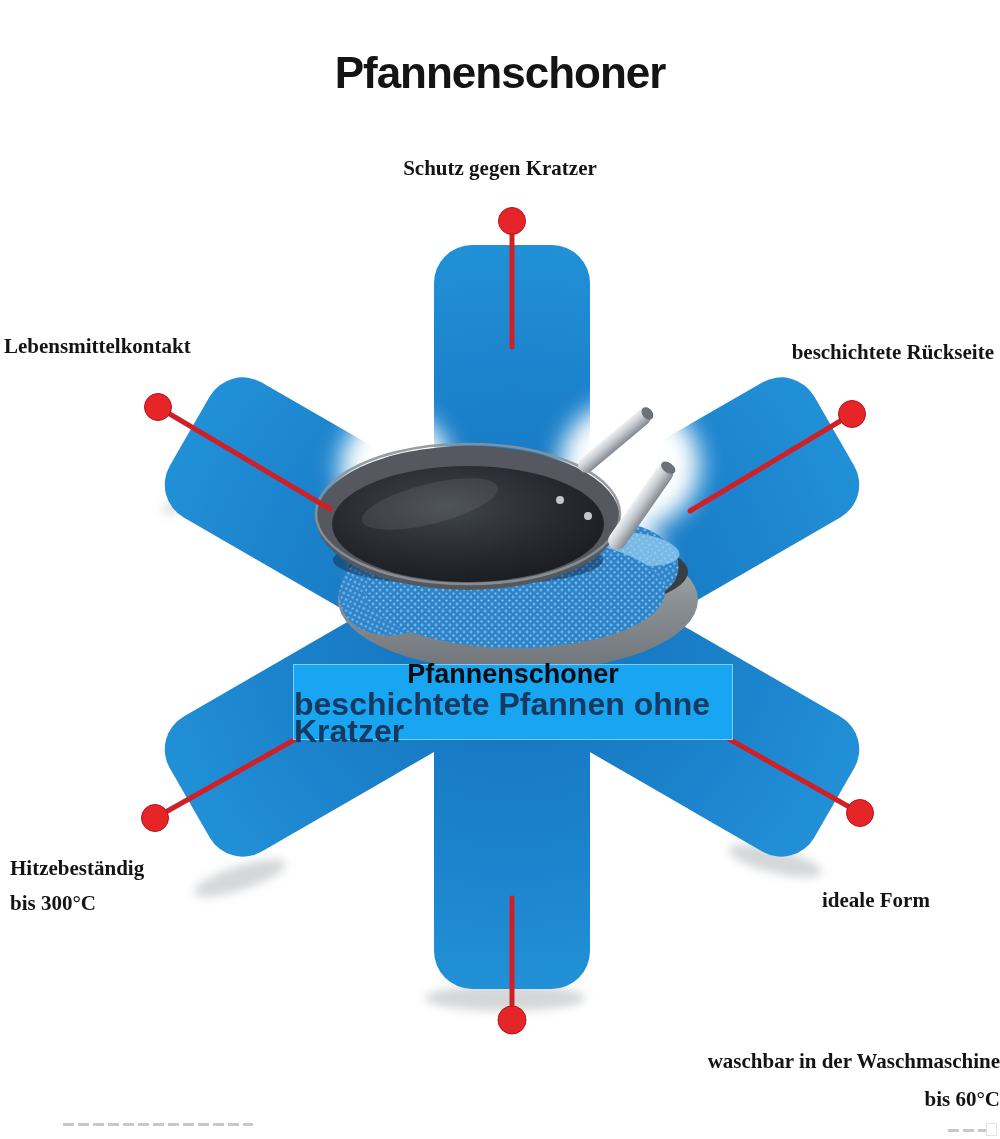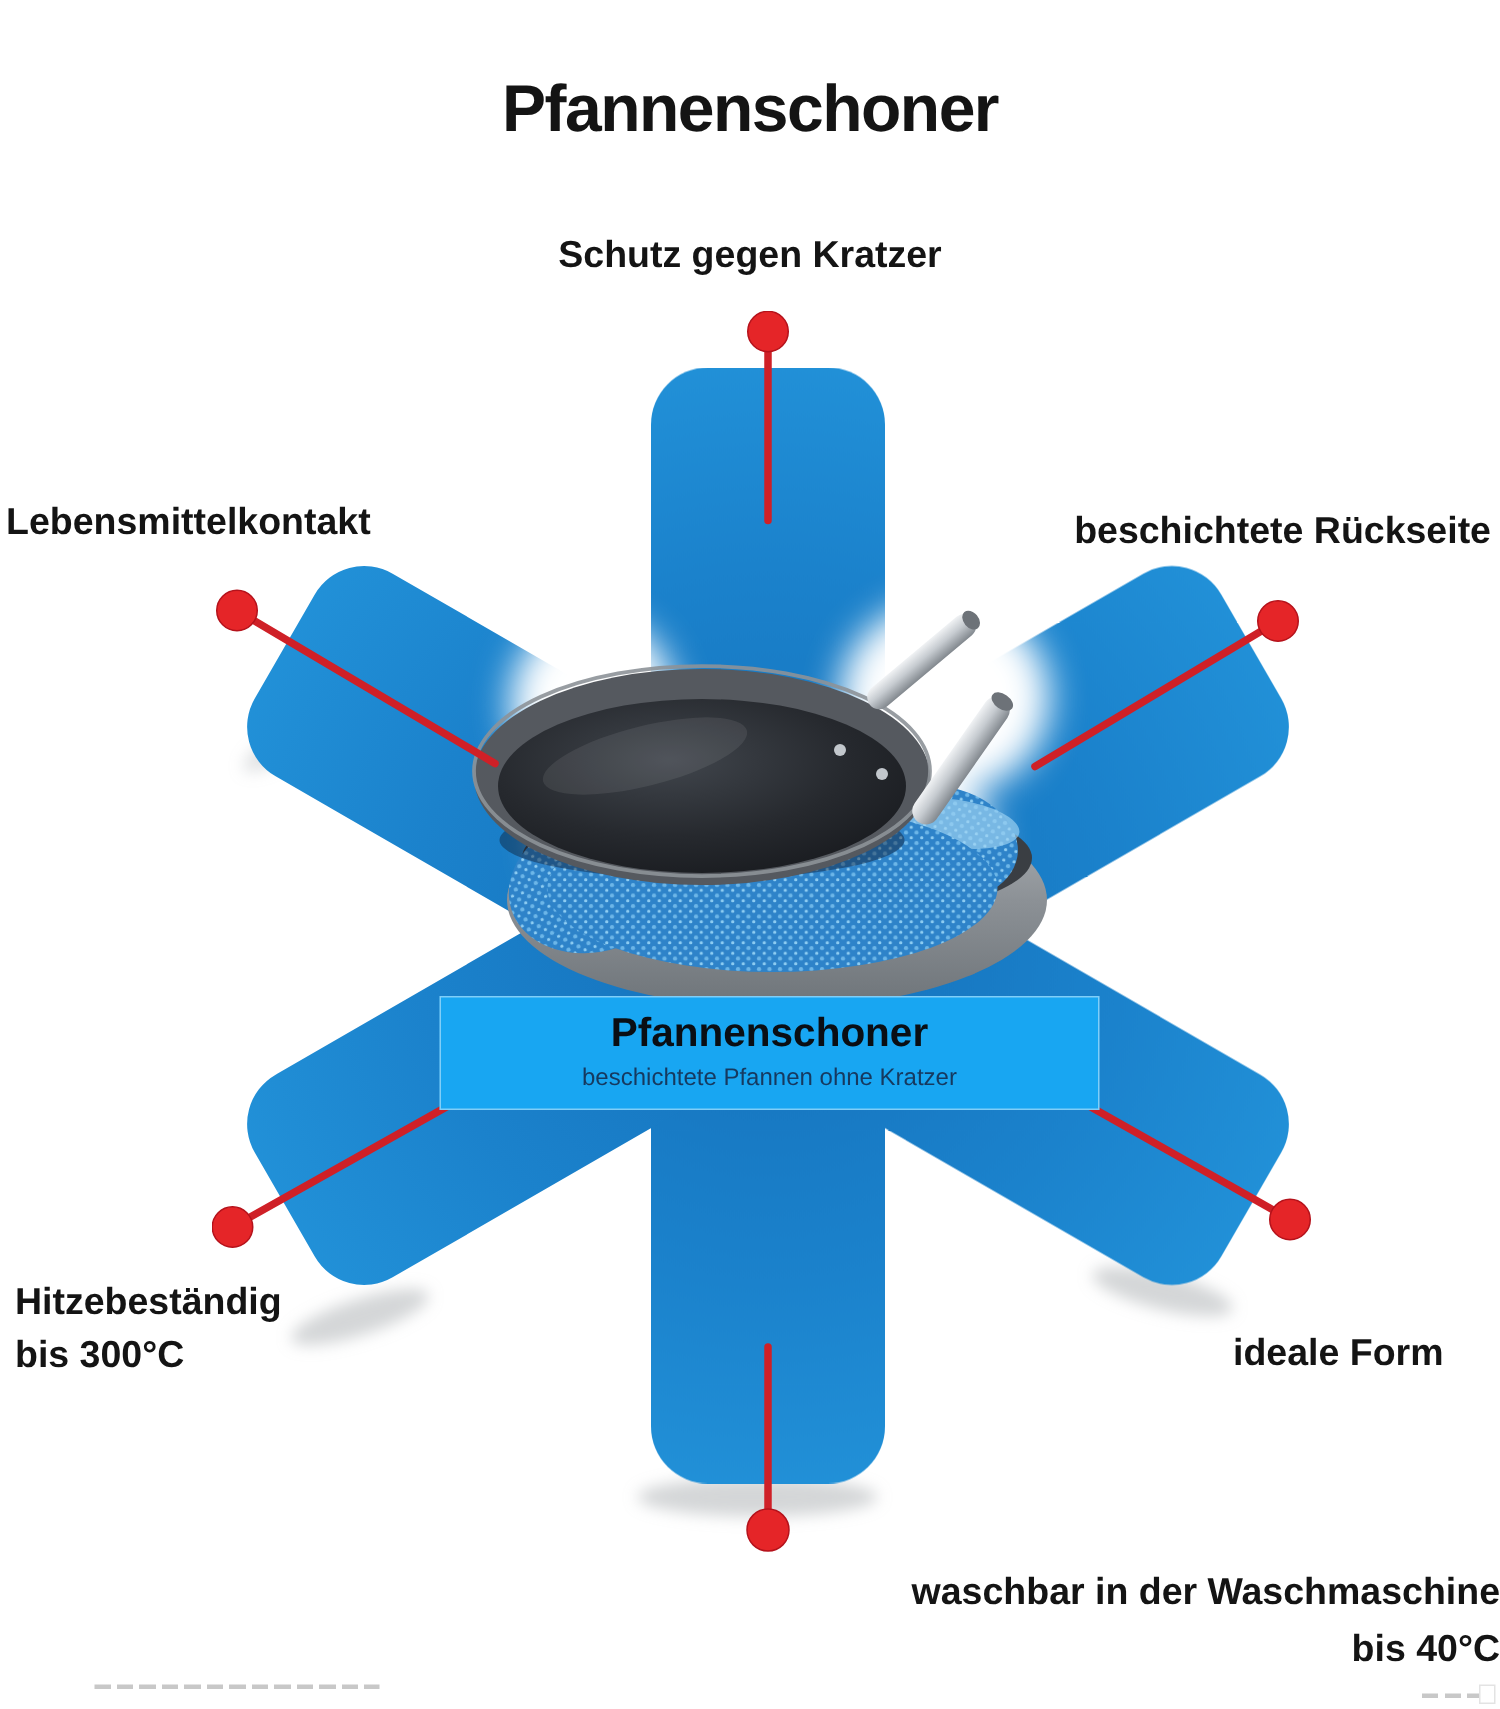--- a/index.html
+++ b/index.html
@@ -5,36 +5,36 @@
   html,body{margin:0;padding:0;background:#ffffff;}
   .canvas{
     position:relative;width:1000px;height:1139px;background:#ffffff;
     font-family:"Liberation Sans",sans-serif;overflow:hidden;
   }
   .page-title{
     position:absolute;left:0;right:0;top:48px;text-align:center;
     font-size:44px;font-weight:700;color:#141414;letter-spacing:-1px;
   }
   .label{
-    position:absolute;font-weight:700;font-size:25px;color:#141414;white-space:nowrap;
+    position:absolute;font-weight:700;font-size:21px;color:#141414;white-space:nowrap;font-family:Liberation Serif, serif;
   }
   .label-top{left:0;right:0;top:156px;text-align:center;}
   .label-upper-left{left:4px;top:334px;}
   .label-upper-right{right:6px;top:340px;}
   .label-lower-left{left:10px;top:851px;width:190px;text-align:left;line-height:35px;white-space:normal;}
   .label-lower-right{left:822px;top:848px;margin-top:40px;}
   .label-bottom{left:0;right:0;top:1042px;text-align:right;line-height:38px;}
   .diagram-svg{position:absolute;left:0;top:0;}
   .banner{
     position:absolute;left:293px;top:664px;width:440px;height:76px;
     background:#18a6f2;border:1px solid rgba(255,255,255,0.45);box-sizing:border-box;
     display:flex;flex-direction:column;align-items:center;justify-content:center;gap:2px;
   }
   .banner-title{font-size:27px;font-weight:700;color:#0a0e14;line-height:30px;}
-  .banner-subtitle{font-size:16px;font-weight:400;color:#16395f;line-height:27px;}
+  .banner-subtitle{font-size:32px;font-weight:700;color:#16395f;line-height:27px;}
   .fine-print{
     position:absolute;height:3px;opacity:0.55;
     background:repeating-linear-gradient(90deg,#9b9b9b 0 11px,transparent 11px 15px);
   }
   .fine-print-left{left:63px;top:1123px;width:190px;}
   .fine-print-right{left:948px;top:1129px;width:38px;}
   .fine-print-box{
     position:absolute;left:986px;top:1123px;width:9px;height:11px;
     border:1px solid #dcdcdc;opacity:0.8;
   }
@@ -166,20 +166,20 @@
 
   <div class="label label-lower-left">
     <span>Hitzebeständig</span><br>
     <span>bis 300°C</span>
   </div>
 
   <div class="label label-lower-right">ideale Form</div>
 
   <div class="label label-bottom">
     <span>waschbar in der Waschmaschine</span><br>
-    <span>bis 40°C</span>
+    <span>bis 60°C</span>
   </div>
 
   <div class="fine-print fine-print-left"></div>
   <div class="fine-print fine-print-right"></div>
   <div class="fine-print-box"></div>
 
 </div>
 
 </body></html>

